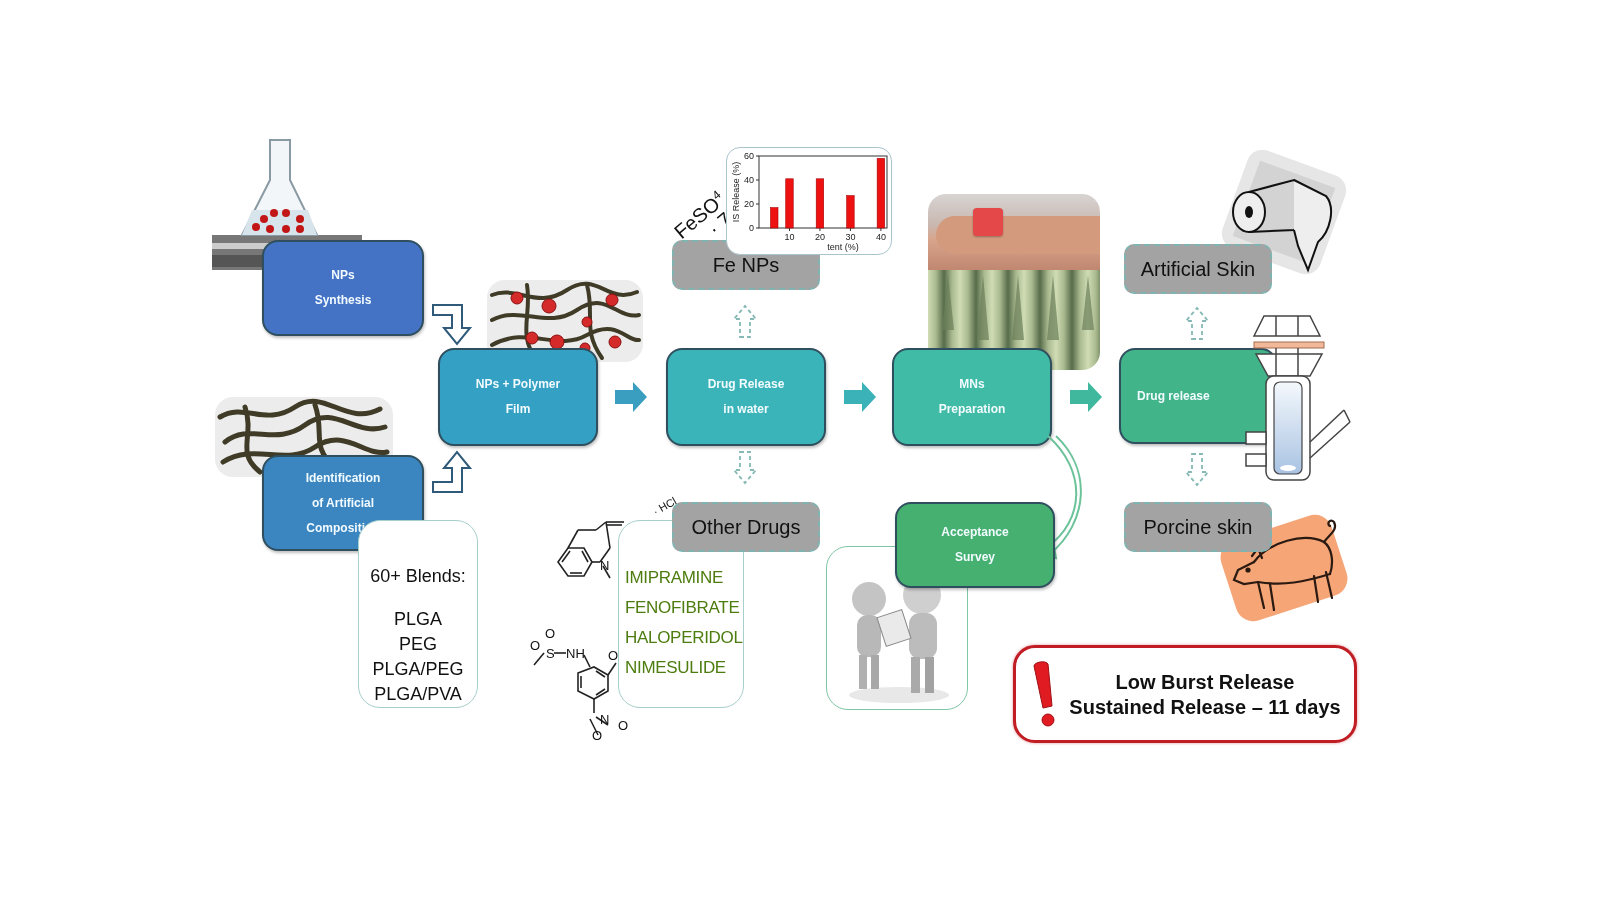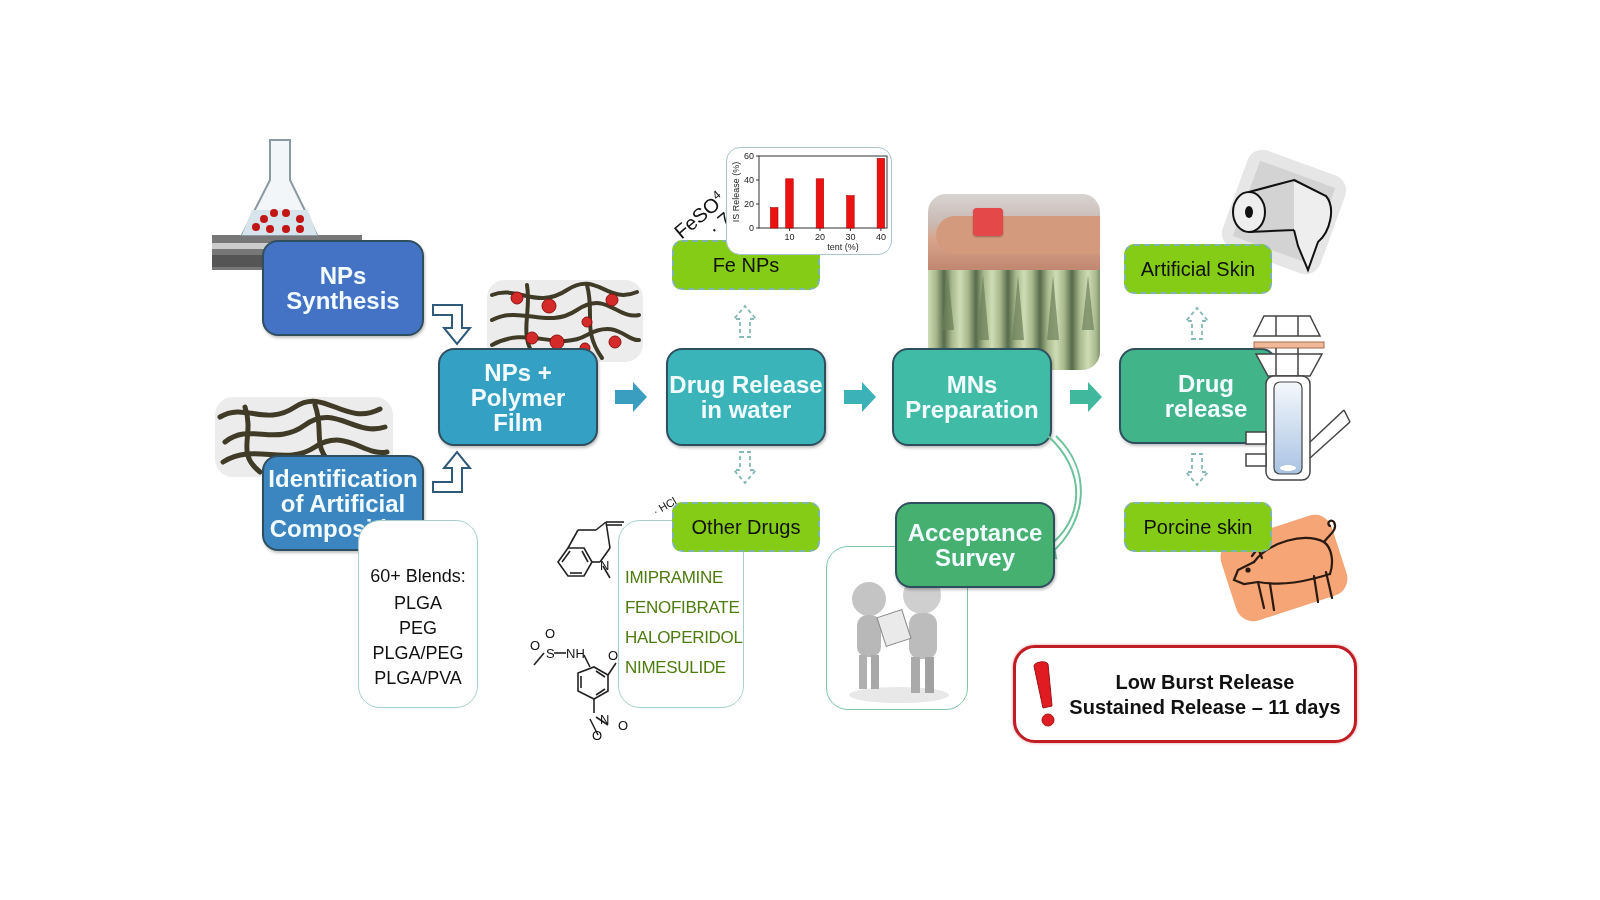--- a/index.html
+++ b/index.html
@@ -3,34 +3,34 @@
 <meta charset="utf-8">
 <style>
   html, body { margin: 0; padding: 0; }
   body {
     width: 1600px; height: 900px; background: #ffffff; position: relative; overflow: hidden;
     font-family: "Liberation Sans", sans-serif;
   }
   .abs { position: absolute; }
   .step {
     position: absolute; border-radius: 16px; border: 2px solid #2f4f5f;
-    color: #f2fbff; font-weight: bold; font-size: 24px; line-height: 25px;
+    color: #f2fbff; font-weight: bold; font-size: 12px; line-height: 25px;
     display: flex; align-items: center; justify-content: center; text-align: center;
     box-shadow: 1px 2px 3px rgba(0,0,0,0.25);
   }
   .step span { display: block; }
   .blue1 { background: #4472c4; }
   .blue2 { background: #3b86c0; }
   .teal1 { background: #34a0c4; text-align: center; }
   .teal2 { background: #3bb4b9; }
   .teal3 { background: #40bba5; }
   .green1 { background: #41b489; }
   .green2 { background: #45b070; }
   .dashbox {
-    position: absolute; border: 2px dashed #7fb4b1; border-radius: 10px; background: #84cc16;
+    position: absolute; border: 2px dashed #7fb4b1; border-radius: 10px; background: #a3a3a3;
     display: flex; align-items: center; justify-content: center; font-size: 20px; color: #111;
   }
   .listbox {
     position: absolute; border: 1.5px solid #a7cfcb; border-radius: 22px; background: #fff;
   }
   .listbox .line { font-size: 18px; color: #111; text-align: center; line-height: 25px; }
   .drugline { font-size: 17px; color: #4d7c0f; line-height: 30px; letter-spacing: -0.3px; }
   .img-panel { position: absolute; border-radius: 18px; overflow: hidden; }
   .alert {
     position: absolute; border: 3px solid #c01d24; border-radius: 22px; background: #fff;
@@ -79,21 +79,21 @@
 
 <div class="step blue2" style="left:262px; top:455px; width:158px; height:92px;">
   <div>
     <span>Identification</span>
     <span>of Artificial</span>
     <span>Composition</span>
   </div>
 </div>
 
 <div class="listbox" style="left:358px; top:520px; width:118px; height:186px;">
-  <div class="line" style="margin-top:43px; margin-bottom:2px;">60+ Blends:</div>
+  <div class="line" style="margin-top:43px; margin-bottom:18px;">60+ Blends:</div>
   <div class="line">PLGA</div>
   <div class="line">PEG</div>
   <div class="line">PLGA/PEG</div>
   <div class="line">PLGA/PVA</div>
 </div>
 
 <svg class="abs" style="left:430px; top:300px;" width="55" height="50" viewBox="0 0 55 50">
   <path d="M3 5 L32 5 L32 28 L40 28 L27 44 L14 28 L22 28 L22 15 L3 15 Z" fill="#fff" stroke="#2f5a7a" stroke-width="2"></path>
 </svg>
 <svg class="abs" style="left:430px; top:448px;" width="55" height="48" viewBox="0 0 55 48">

